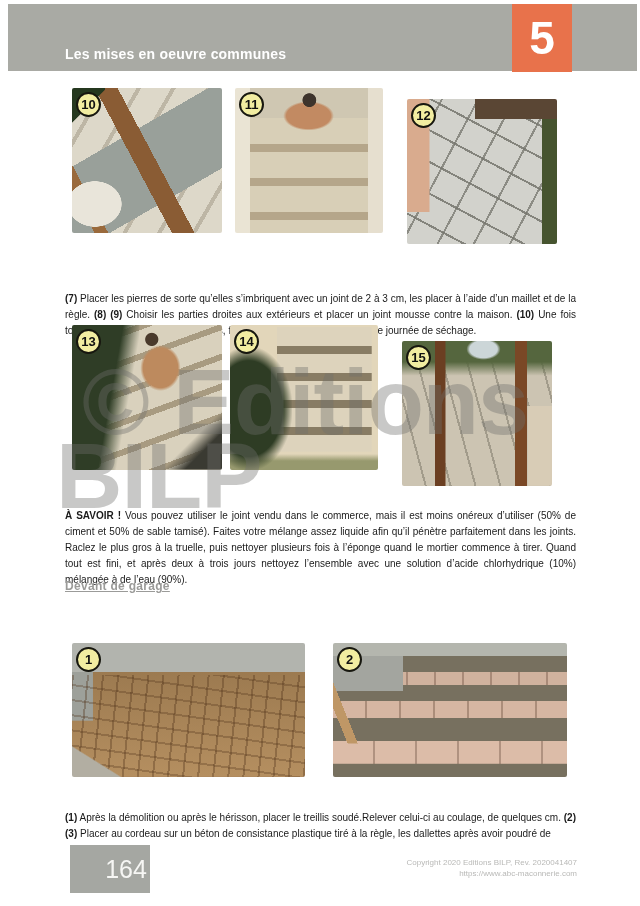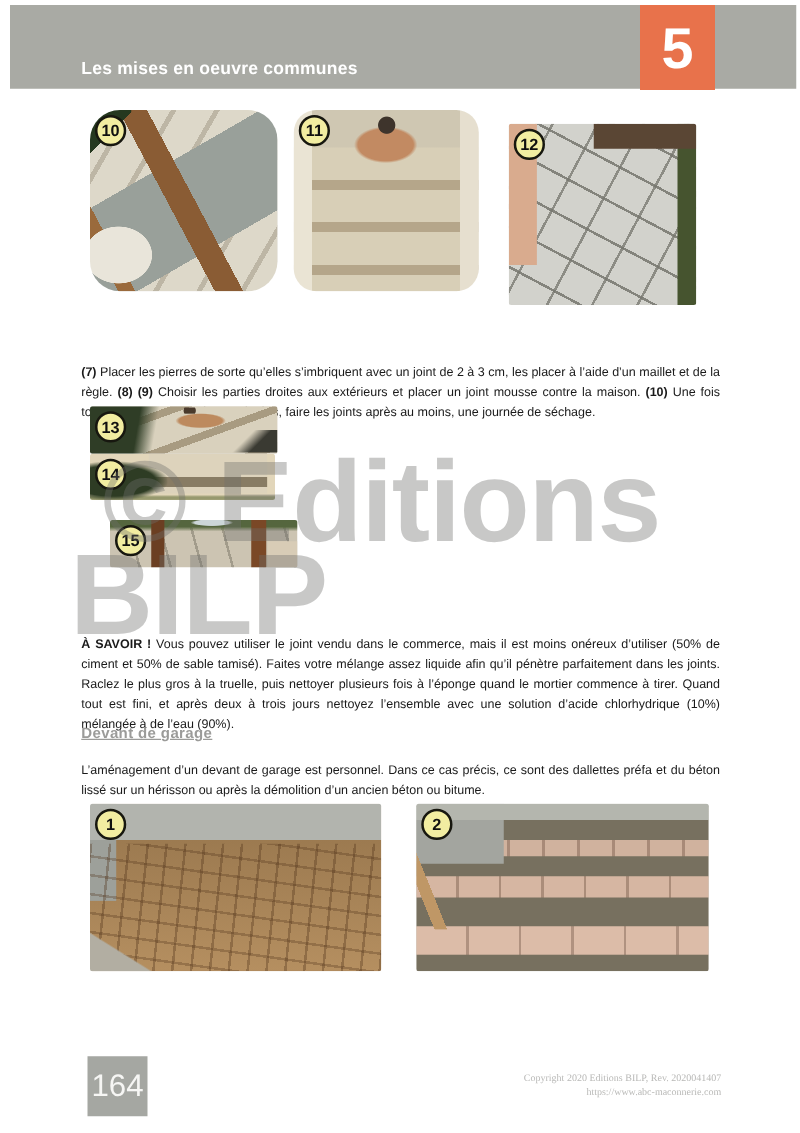--- a/index.html
+++ b/index.html
@@ -9,21 +9,21 @@
   
   .band{position:absolute;left:8px;top:4px;width:629px;height:67px;background:#a9aaa4;
         display:flex;align-items:flex-end;}
   .band-title{padding:0 0 9px 57px;color:#ffffff;font-weight:bold;font-size:14px;letter-spacing:.2px;}
   .chapter-box{position:absolute;left:512px;top:4px;width:60px;height:68px;background:#e8724b;
         color:#fff;font-weight:bold;font-size:46px;display:flex;align-items:center;justify-content:center;}
 
   
   .photo-row{position:absolute;display:flex;justify-content:space-between;}
   #row1{left:72px;top:88px;width:496px;height:145px;}
-  #row2{left:72px;top:325px;width:496px;height:145px;flex-direction:column;}
+  #row2{left:72px;top:325px;width:496px;height:145px;}
   #row3{left:72px;top:643px;width:495px;height:134px;}
   .photo{position:relative;height:100%;overflow:hidden;background-repeat:no-repeat;border-radius:2px;}
   .w150{width:150px}.w148{width:148px}.w233{width:233px}.w234{width:234px}
 
   .badge{position:absolute;left:4px;top:4px;width:21px;height:21px;border-radius:50%;
         background:#f2eda1;border:2px solid #17170f;color:#101010;font-weight:bold;font-size:13px;
         display:flex;align-items:center;justify-content:center;z-index:3;}
 
   
   .para{position:absolute;left:65px;width:511px;font-size:10px;line-height:16px;color:#1a1a1a;text-align:justify;}
@@ -34,40 +34,40 @@
   .section-heading{position:absolute;left:65px;top:579px;color:#9b9b99;font-weight:bold;font-size:12px;letter-spacing:.3px;text-decoration:underline;}
 
   
   .watermark{position:absolute;color:rgba(110,110,108,.38);font-weight:bold;z-index:6;
         pointer-events:none;white-space:nowrap;letter-spacing:-1px;}
   #wm1{left:82px;top:350px;font-size:92px;}
   #wm2{left:56px;top:424px;font-size:92px;}
 
   
   .page-num{position:absolute;left:70px;top:845px;width:48px;height:48px;background:#a5a7a2;
-        color:#f6f6f4;font-size:25px;display:flex;align-items:center;justify-content:center;}
-  .copyright{position:absolute;right:63px;top:857px;text-align:right;font-size:8px;line-height:11px;color:#b9b9b7;font-family:Liberation Serif, serif;}
+        color:#f6f6f4;font-size:25px;display:flex;align-items:center;justify-content:center;padding-left:32px;}
+  .copyright{position:absolute;right:63px;top:857px;text-align:right;font-size:8px;line-height:11px;color:#b9b9b7;}
 
   
   .p10{background-color:#aaa396;background-image:
     linear-gradient(135deg,#25381f 0 45%,rgba(37,56,31,0) 46%),
     radial-gradient(ellipse at 40% 50%,#e9e5da 0 55%,rgba(233,229,218,0) 56%),
     linear-gradient(62deg,rgba(0,0,0,0) 44%,#8a5c34 44% 54%,rgba(0,0,0,0) 54%),
     linear-gradient(62deg,rgba(0,0,0,0) 10%,#9a6a3c 10% 16%,rgba(0,0,0,0) 16%),
     linear-gradient(150deg,rgba(0,0,0,0) 34%,#99a09a 34% 72%,rgba(0,0,0,0) 72%),
     repeating-linear-gradient(120deg,#ddd8c9 0 26px,#bdb6a5 26px 30px);
     background-size:22% 30%,38% 40%,100% 100%,100% 100%,100% 100%,100% 100%;
-    background-position:left top,left bottom,0 0,0 0,0 0,0 0;border-radius:24px;}
+    background-position:left top,left bottom,0 0,0 0,0 0,0 0;}
   .p11{background-color:#cfc7b2;background-image:
     radial-gradient(circle at 50% 50%,#3e342c 0 45%,rgba(62,52,44,0) 50%),
     radial-gradient(ellipse at 50% 50%,#c28a62 0 48%,rgba(194,138,98,0) 55%),
     linear-gradient(90deg,#eae4d4 0 10%,rgba(0,0,0,0) 10% 90%,#e6dfcf 90%),
     repeating-linear-gradient(180deg,#d8cfb7 0 26px,#b5a68a 26px 34px);
     background-size:14% 14%,44% 26%,100% 100%,100% 100%;
-    background-position:50% 2%,50% 8%,0 0,0 30px;border-radius:18px;}
+    background-position:50% 2%,50% 8%,0 0,0 30px;}
   .p12{background-color:#d2d2cc;background-image:
     linear-gradient(#5a4634,#5a4634),
     linear-gradient(#d9ab8e,#d9ab8e),
     linear-gradient(#46542f,#46542f),
     repeating-linear-gradient(28deg,rgba(0,0,0,0) 0 26px,rgba(118,118,110,.85) 26px 28px),
     repeating-linear-gradient(118deg,rgba(0,0,0,0) 0 30px,rgba(128,128,120,.85) 30px 32px);
     background-size:55% 14%,15% 78%,10% 100%,100% 100%,100% 100%;
     background-position:right top,left top,right top,0 0,0 0;}
   .p13{background-color:#cdc5b2;background-image:
     radial-gradient(circle at 50% 50%,#4a3a2c 0 45%,rgba(74,58,44,0) 52%),
@@ -146,31 +146,31 @@
       <span class="badge">14</span>
     </figure>
     <figure class="photo w150 p15" style="margin:16px">
       <span class="badge">15</span>
     </figure>
   </div>
 
   <p class="para" id="para-savoir"><b>À SAVOIR !</b> Vous pouvez utiliser le joint vendu dans le commerce, mais il est moins onéreux d’utiliser (50% de ciment et 50% de sable tamisé). Faites votre mélange assez liquide afin qu’il pénètre parfaitement dans les joints. Raclez le plus gros à la truelle, puis nettoyer plusieurs fois à l’éponge quand le mortier commence à tirer. Quand tout est fini, et après deux à trois jours nettoyez l’ensemble avec une solution d’acide chlorhydrique (10%) mélangée à de l’eau (90%).</p>
 
   <h3 class="section-heading" style="margin:0">Devant de garage</h3>
-  <p class="para" id="para-garage-intro">L’aménagement d’un devant de garage est personnel. Dans ce cas précis, ce sont des dallettes préfa et du béton lissé sur un hérisson ou après la démolition d’un ancien béton ou bitume.</p>
 
   <div class="photo-row" id="row3">
     <figure class="photo w233 p1g" style="margin:0">
       <span class="badge">1</span>
     </figure>
     <figure class="photo w234 p2g" style="margin:0">
       <span class="badge">2</span>
     </figure>
   </div>
 
+  <p class="para" id="para-steps2"><b>(1)</b> Après la démolition ou après le hérisson, placer le treillis soudé.Relever celui-ci au coulage, de quelques cm. <b>(2)</b> <b>(3)</b> Placer au cordeau sur un béton de consistance plastique tiré à la règle, les dallettes après avoir poudré de</p>
 
   <div class="watermark" id="wm1">© Editions</div>
   <div class="watermark" id="wm2">BILP</div>
 
   <div class="page-num">
     <span>164</span>
   </div>
   <div class="copyright">
     <div>Copyright 2020 Editions BILP, Rev. 2020041407</div>
     <div>https://www.abc-maconnerie.com</div>

